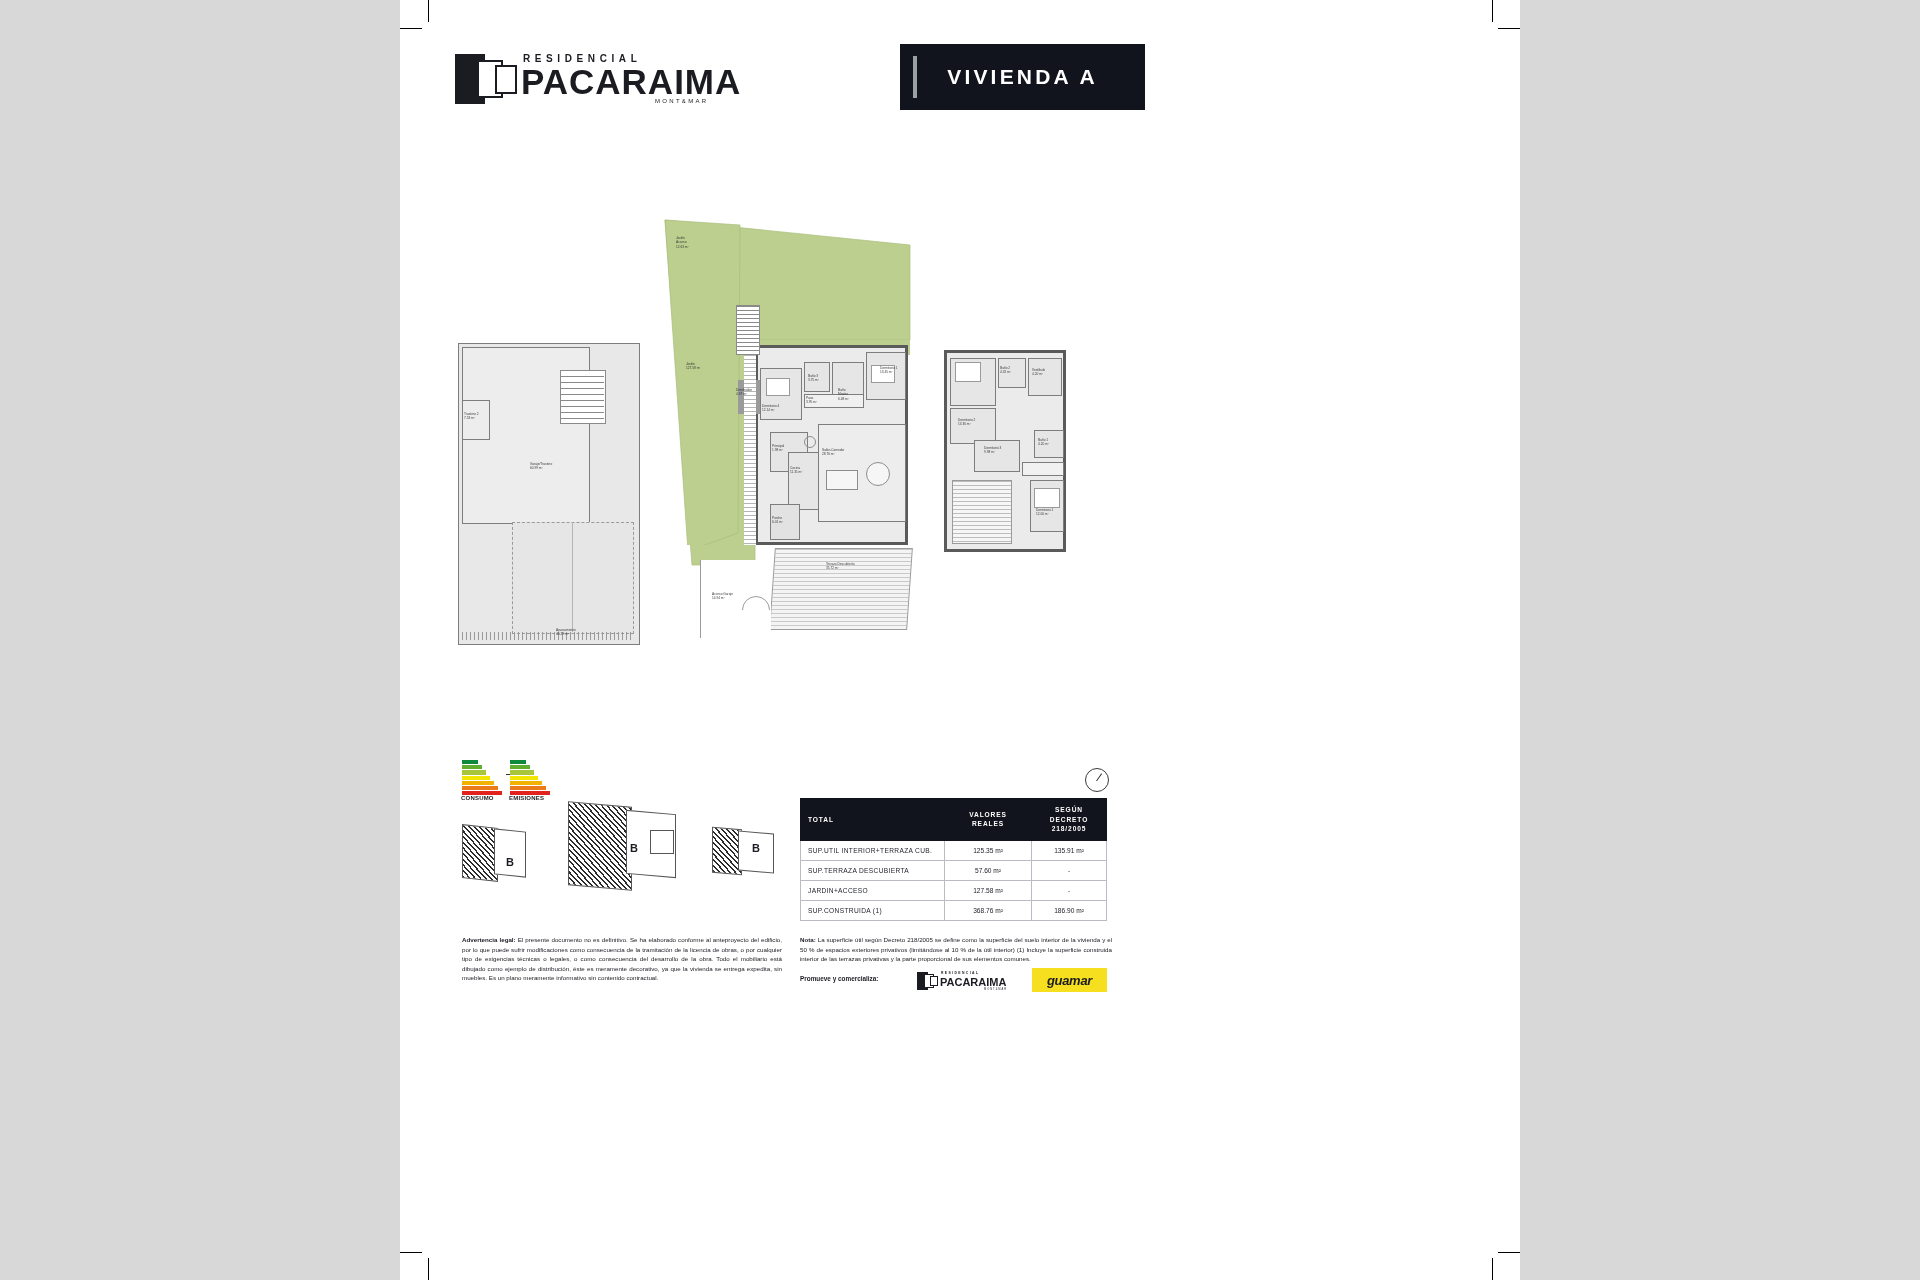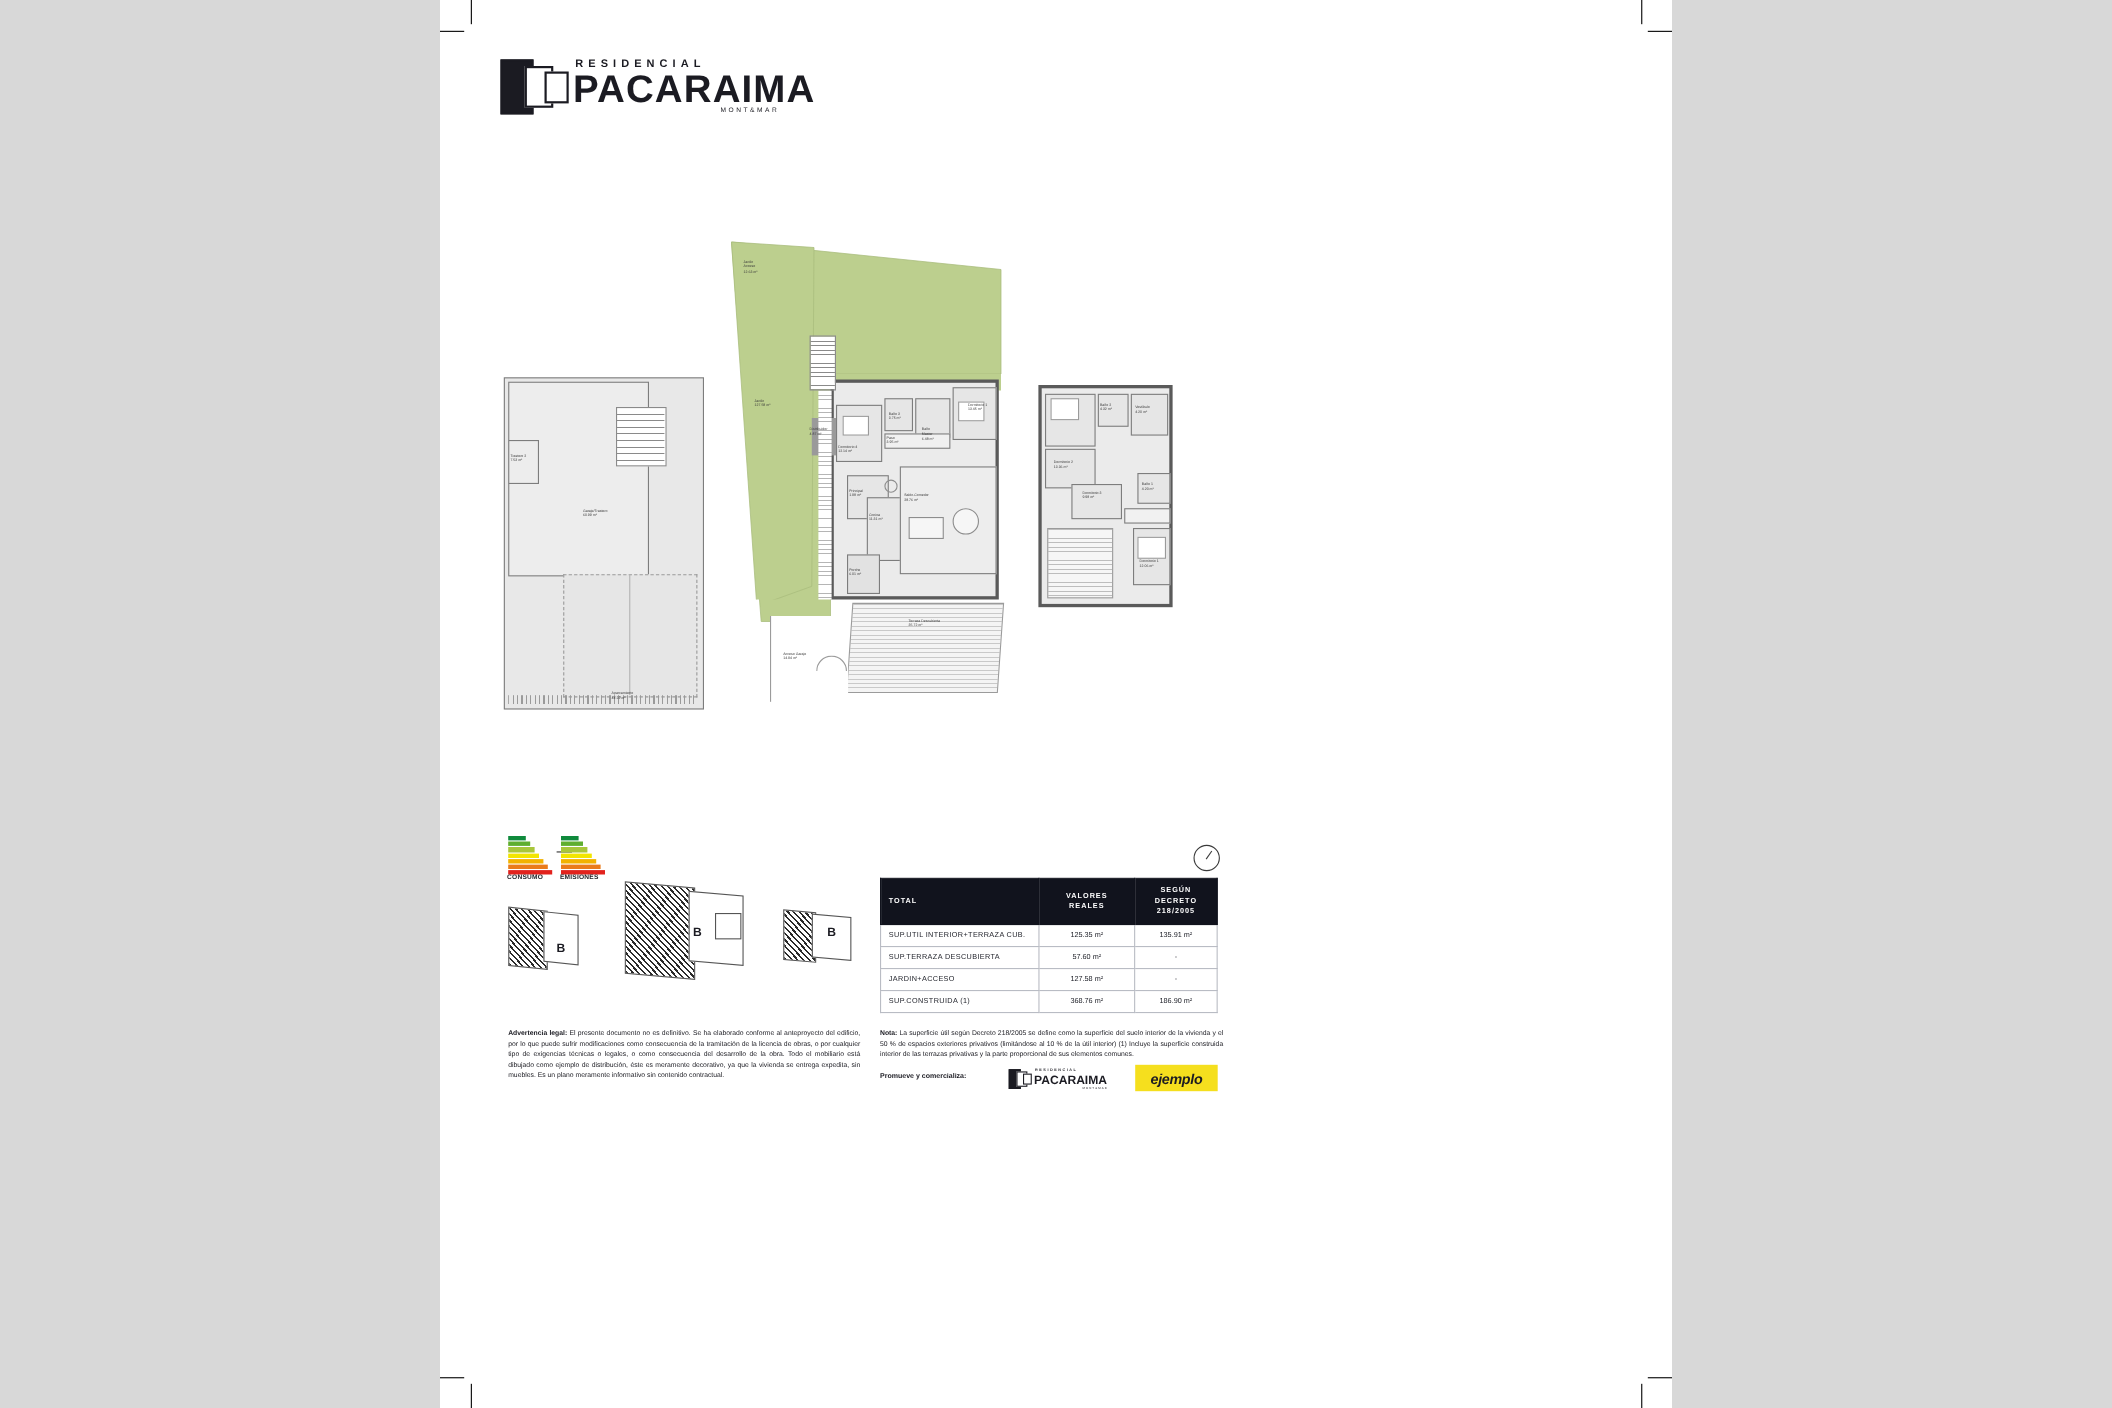--- a/index.html
+++ b/index.html
@@ -277,20 +277,24 @@
     <div class="logo-mark">
       <div class="sq sq1"></div>
       <div class="sq sq2"></div>
       <div class="sq sq3"></div>
     </div>
     <div class="logo-res">RESIDENCIAL</div>
     <div class="logo-main">PACARAIMA</div>
     <div class="logo-sub">MONT&amp;MAR</div>
   </div>
 
+  <div class="title-badge">
+    <div class="bar"></div>
+    <span>VIVIENDA A</span>
+  </div>
 
   <div class="plan-area">
 
     <div>
       <div class="room" style="left:458px;top:343px;width:180px;height:300px;background:#e8e8e8;"></div>
       <div class="room light" style="left:462px;top:347px;width:126px;height:175px;"></div>
       <div class="room" style="left:462px;top:400px;width:26px;height:38px;background:#ededed;"></div>
       <div class="room" style="left:560px;top:370px;width:44px;height:52px;background:#ffffff;border:1px solid #8a8a8a;"></div>
       <div style="position:absolute;left:560px;top:370px;width:44px;height:52px;background:repeating-linear-gradient(180deg,#8a8a8a 0 1px, transparent 1px 6px);"></div>
       <div class="room" style="left:512px;top:522px;width:120px;height:110px;background:#e6e6e6;border:1px dashed #9a9a9a;"></div>
@@ -504,15 +508,15 @@
       <i style="left:0;top:0;width:9px;height:16px;background:#1b1b22;"></i>
       <i style="left:7px;top:2px;width:8px;height:12px;"></i>
       <i style="left:13px;top:4px;width:6px;height:8px;"></i>
     </div>
     <div class="pl-res">RESIDENCIAL</div>
     <div class="pl-name">PACARAIMA</div>
     <div class="pl-sub">MONT&amp;MAR</div>
   </div>
 
   <div class="guamar">
-    <span>ejemplo</span>
+    <span>guamar</span>
   </div>
 </div>
 
 </body></html>

